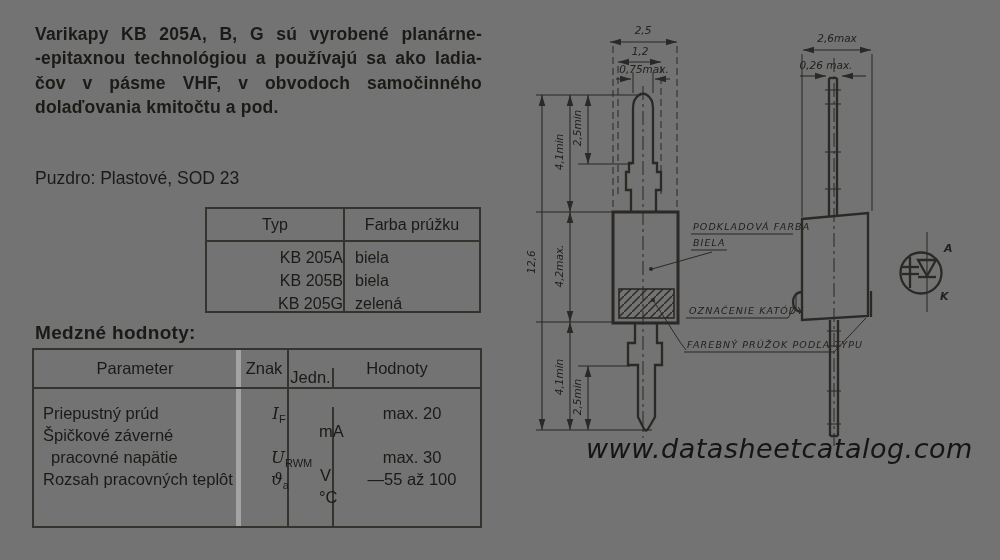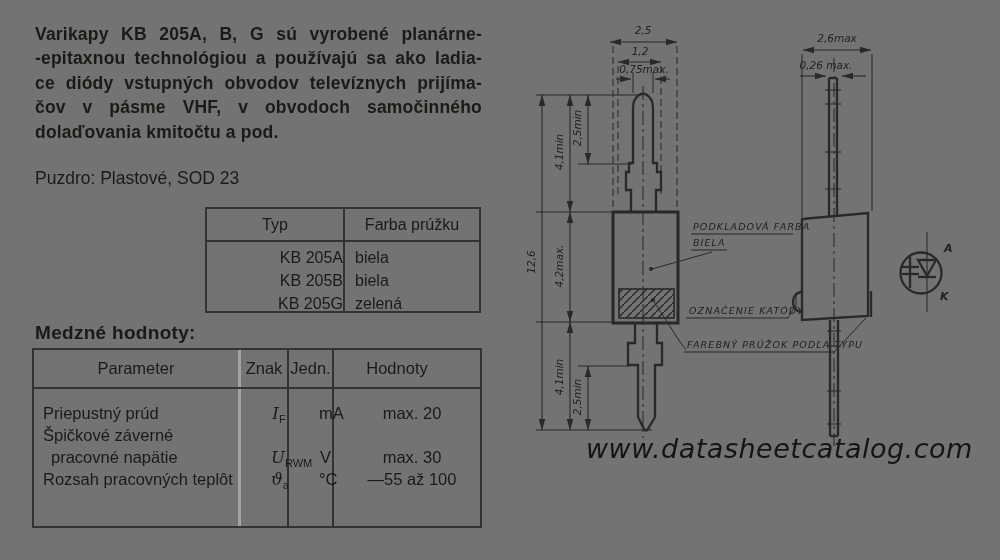--- a/index.html
+++ b/index.html
@@ -24,23 +24,23 @@
   #type-table .bodyrow{display:flex;height:69px;}
   #type-table .bodyrow .c1,#type-table .bodyrow .c2{padding:4px 0 0 10px;display:block;line-height:23px;}
   
   #limits-title{position:absolute;left:35px;top:322px;font-weight:bold;font-size:19px;letter-spacing:.3px;}
   
   #limits-table{left:32px;top:348px;width:446px;height:176px;font-size:16.5px;}
   #limits-table .hdr{display:flex;height:37px;border-bottom:2px solid #35332e;}
   #limits-table .hdr div{display:flex;align-items:center;justify-content:center;box-sizing:border-box;}
   #limits-table .body{display:flex;height:137px;}
   #limits-table .col{box-sizing:border-box;padding-top:13px;}
-  #limits-table .w1{width:207px;border-right:3px solid #a3a3a3;}
+  #limits-table .w1{width:207px;border-right:5px solid #a3a3a3;}
   #limits-table .w2{width:48px;border-right:2px solid #35332e;}
-  #limits-table .w3{width:45px;border-right:2px solid #35332e;}
+  #limits-table .w3{width:45px;border-right:2px solid #35332e;margin-top:18px;}
   #limits-table .w4{width:126px;}
   #limits-table .line{height:22px;line-height:22px;white-space:nowrap;}
   #limits-table .w1 .line{padding-left:9px;}
   #limits-table .w1 .indent{padding-left:17px;}
   #limits-table .cc .line{text-align:center;padding-left:30px;}
   .sym{font-family:"DejaVu Serif",serif;font-style:italic;}
   sub{font-size:11px;}
   
   #watermark{position:absolute;left:586px;top:433px;font-family:"DejaVu Sans",sans-serif;
              font-style:italic;font-size:27px;color:#151515;letter-spacing:.5px;}
@@ -57,21 +57,20 @@
   .aklbl{font-family:"DejaVu Sans",sans-serif;font-style:italic;font-weight:bold;font-size:11px;fill:#23211e;}
 </style>
 </head>
 <body>
 
 <div id="page">
 
   <div id="intro">
     <div class="jline">Varikapy KB 205A, B, G sú vyrobené planárne-</div>
     <div class="jline">-epitaxnou technológiou a používajú sa ako ladia-</div>
-    <div class="jline">ce diódy vstupných obvodov televíznych prijíma-</div>
     <div class="jline">čov v pásme VHF, v obvodoch samočinného</div>
     <div>dolaďovania kmitočtu a pod.</div>
   </div>
 
   <div id="package-line">Puzdro: Plastové, SOD 23</div>
 
   <div class="tbl" id="type-table">
     <div class="hdr">
       <div class="c1">Typ</div>
       <div class="c2">Farba prúžku</div>

